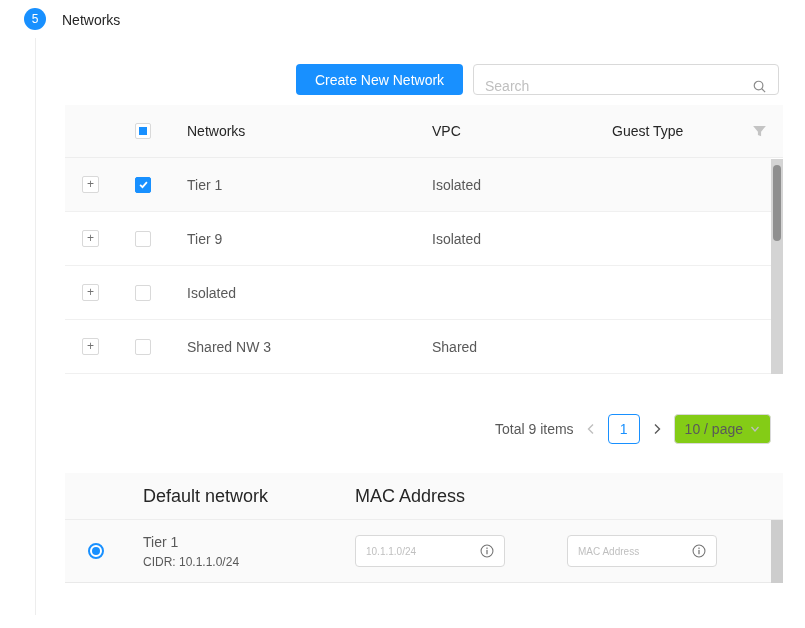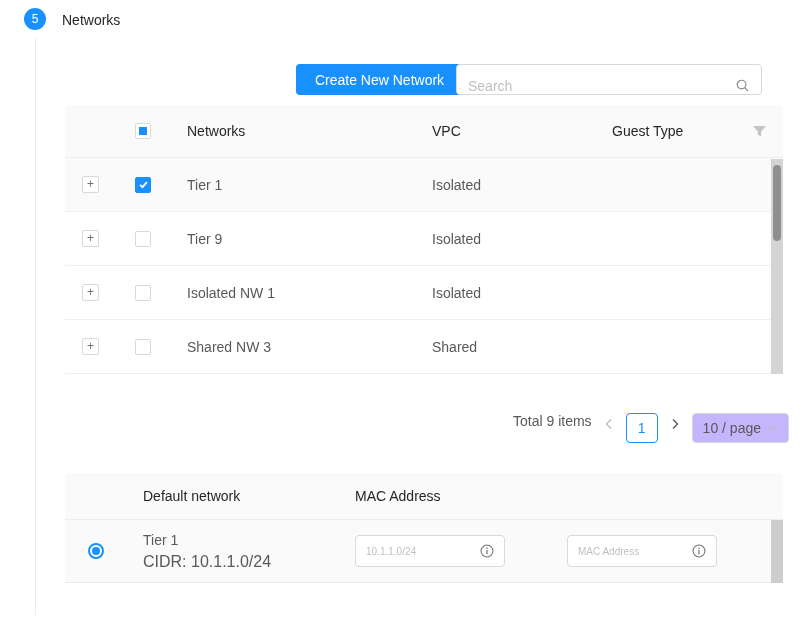--- a/index.html
+++ b/index.html
@@ -11,23 +11,23 @@
   .step-circle { position:absolute; left:24px; top:8px; width:22px; height:22px;
     border-radius:50%; background:#1890ff; color:#fff; font-size:12px;
     display:flex; align-items:center; justify-content:center; }
   .step-title { position:absolute; left:62px; top:12px; font-size:14px; color:#262626; }
   .step-line { position:absolute; left:35px; top:38px; width:1px; height:577px; background:#ededed; }
 
   
   .create-btn { position:absolute; left:296px; top:64px; width:167px; height:31px;
     background:#1890ff; color:#fff; border:none; border-radius:4px; font-size:14px;
     font-family:"Liberation Sans", sans-serif; cursor:pointer; }
-  .search-box { position:absolute; left:456px; top:64px; width:306px; height:31px;
+  .search-box { position:absolute; left:473px; top:64px; width:306px; height:31px;
     border:1px solid #d9d9d9; border-radius:4px; background:#fff;
-    display:flex; align-items:flex-start; padding:13px 11px; }
+    display:flex; align-items:flex-end; padding:0 11px; }
   .search-box input { flex:1; border:none; outline:none; font-size:14px; color:#595959;
     font-family:"Liberation Sans", sans-serif; background:transparent; }
   .search-box input::placeholder { color:#bfbfbf; }
   .search-ico { width:15px; height:15px; color:#8c8c8c; flex:none; }
 
   
   .table1 { position:absolute; left:65px; top:105px; width:718px; }
   .t1-grid { display:grid; grid-template-columns:52px 52px 245px 180px 171px 18px; align-items:center; }
   .t1-header { height:53px; background:#fafafa; border-bottom:1px solid #ededed;
     font-size:14px; color:#262626; position:relative; }
@@ -47,48 +47,48 @@
   .cb.ind .ind-dot { width:8px; height:8px; background:#1890ff; }
   .cb.checked { background:#1890ff; border:1px solid #1890ff; }
 
   .scrollbar { position:absolute; right:0; width:12px; background:#d4d4d4; }
   .sb1 { top:54px; height:215px; }
   .sb1 .thumb { position:absolute; left:2px; top:6px; width:8px; height:76px;
     background:#8f8f8f; border-radius:4px; }
   .sb2 { top:47px; height:63px; background:#cdcdcd; }
 
   
-  .pagination { position:absolute; top:413px; right:16px; height:32px;
-    display:flex; align-items:flex-start; gap:6px; font-size:14px; color:#595959; }
+  .pagination { position:absolute; top:413px; right:34px; height:32px;
+    display:flex; align-items:center; gap:6px; font-size:14px; color:#595959; }
   .pg-arrow { width:22px; height:22px; display:flex; align-items:center; justify-content:center; cursor:pointer; }
   .pg-arrow.disabled { color:#bfbfbf; }
   .pg-arrow.enabled { color:#595959; }
   .pg-page { min-width:32px; height:30px; border:1px solid #1890ff; border-radius:4px;
     color:#1890ff; background:#fff; display:flex; align-items:center; justify-content:center; cursor:pointer; }
-  .pg-size { height:30px; border:1px solid #d9d9d9; border-radius:4px; background:#c4b5fd;
+  .pg-size { height:30px; border:1px solid #d9d9d9; border-radius:4px; background:#84cc16;
     display:flex; align-items:center; gap:7px; padding:0 10px; color:#595959; cursor:pointer; }
   .caret-ico { width:10px; height:10px; color:#bfbfbf; }
 
   
   .table2 { position:absolute; left:65px; top:473px; width:718px; }
   .t2-grid { display:grid; grid-template-columns:52px 238px 212px 1fr; align-items:center; }
   .t2-header { height:47px; background:#fafafa; border-bottom:1px solid #ededed;
-    font-size:14px; color:#262626; }
+    font-size:18px; color:#262626; }
   .t2-row { height:63px; width:706px; background:#fafafa; border-bottom:1px solid #e9e9e9;
     font-size:14px; color:#595959; }
   .pad26 { padding-left:26px; }
   .pad18 { padding-left:18px; }
   .pad15 { padding-left:15px; }
 
   .radio { width:16px; height:16px; margin-left:23px; border:2px solid #1890ff;
     border-radius:50%; background:#fff; display:flex; align-items:center; justify-content:center; cursor:pointer; }
   .radio .dot { width:8px; height:8px; border-radius:50%; background:#1890ff; }
 
   .net-name { line-height:19px; }
-  .cidr { font-size:16px; color:#595959; margin-top:3px; }
+  .cidr { font-size:12px; color:#595959; margin-top:3px; }
 
   .mini-input { width:150px; height:32px; border:1px solid #d9d9d9; border-radius:4px;
     background:#fff; display:flex; align-items:center; padding:0 10px; }
   .mini-input input { flex:1; min-width:0; border:none; outline:none; font-size:10px;
     color:#595959; font-family:"Liberation Sans", sans-serif; background:transparent; }
   .mini-input input::placeholder { color:#bfbfbf; }
   .info-ico { width:14px; height:14px; color:#737373; flex:none; }
 </style>
 </head>
 <body>
@@ -145,21 +145,20 @@
     <div class="pad18">Isolated</div>
     <div class="pad18"></div>
     <div></div>
   </div>
 
   <div class="t1-row t1-grid">
     <div>
         <div class="expand-btn">+</div>
       </div>
     <div class="cb empty"></div>
-    <div class="pad18">Isolated NW 1</div>
     <div class="pad18">Isolated</div>
     <div class="pad18"></div>
     <div></div>
   </div>
 
   <div class="t1-row t1-grid">
     <div>
         <div class="expand-btn">+</div>
       </div>
     <div class="cb empty"></div>

